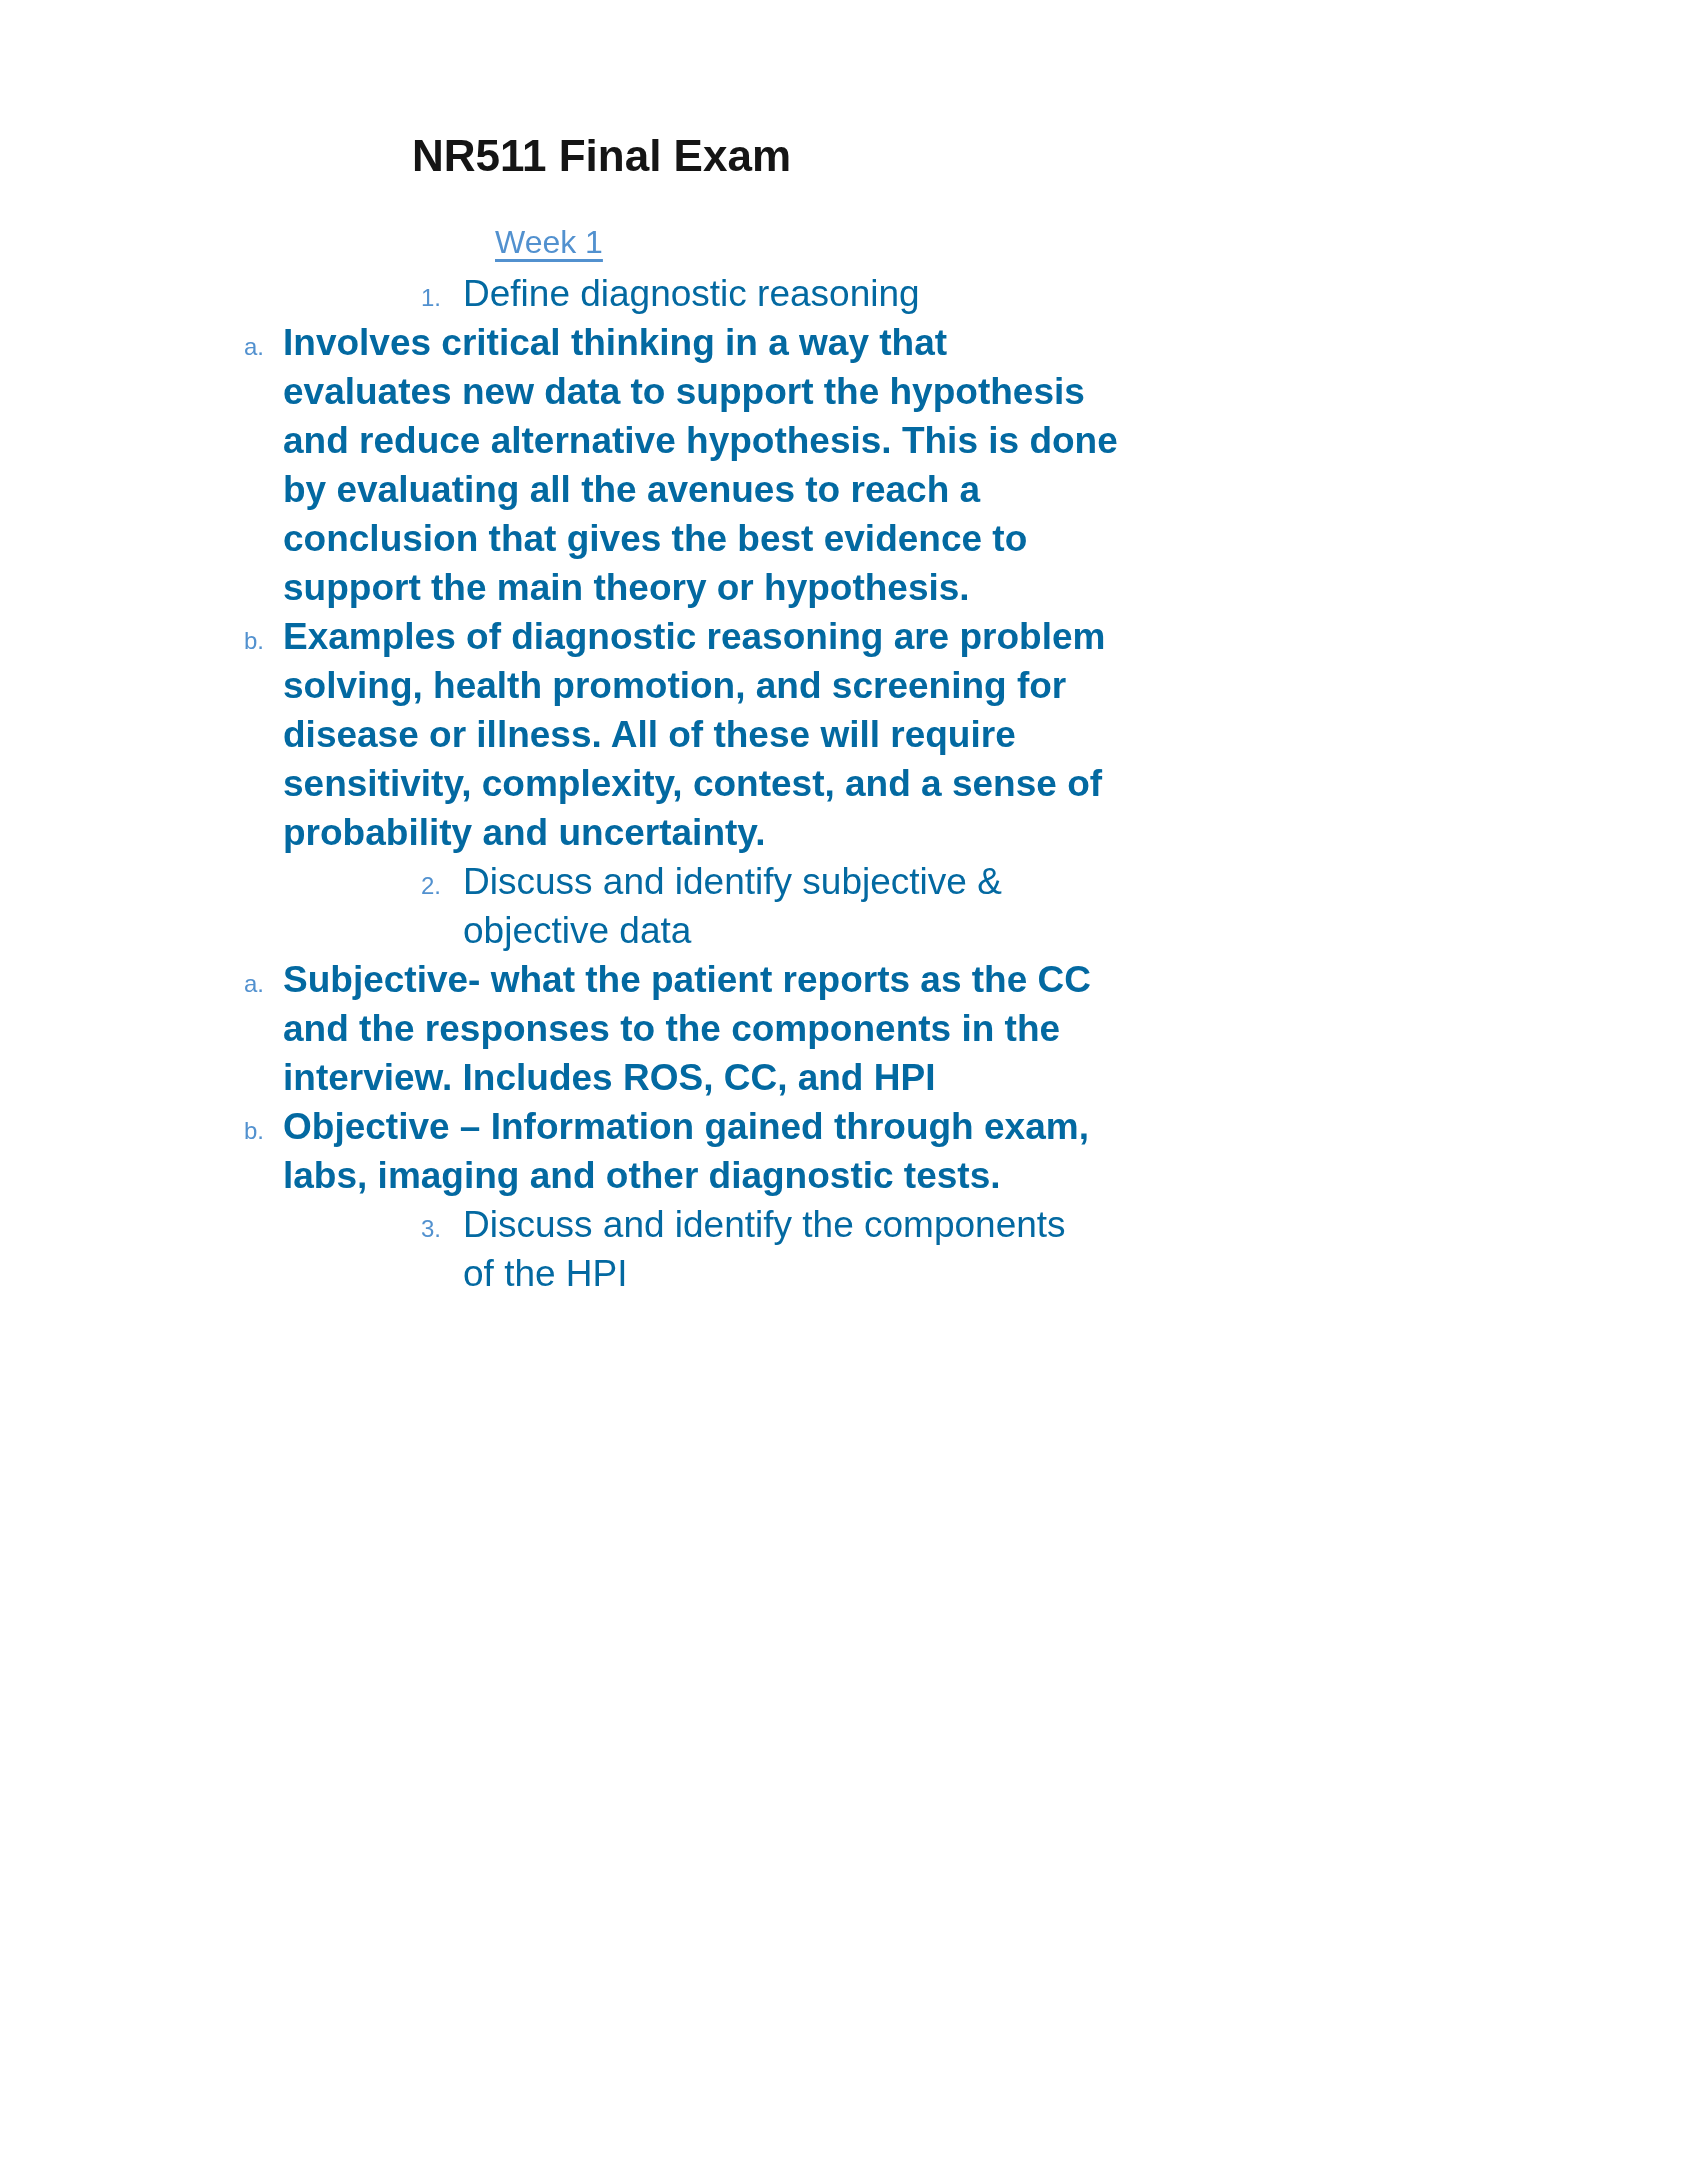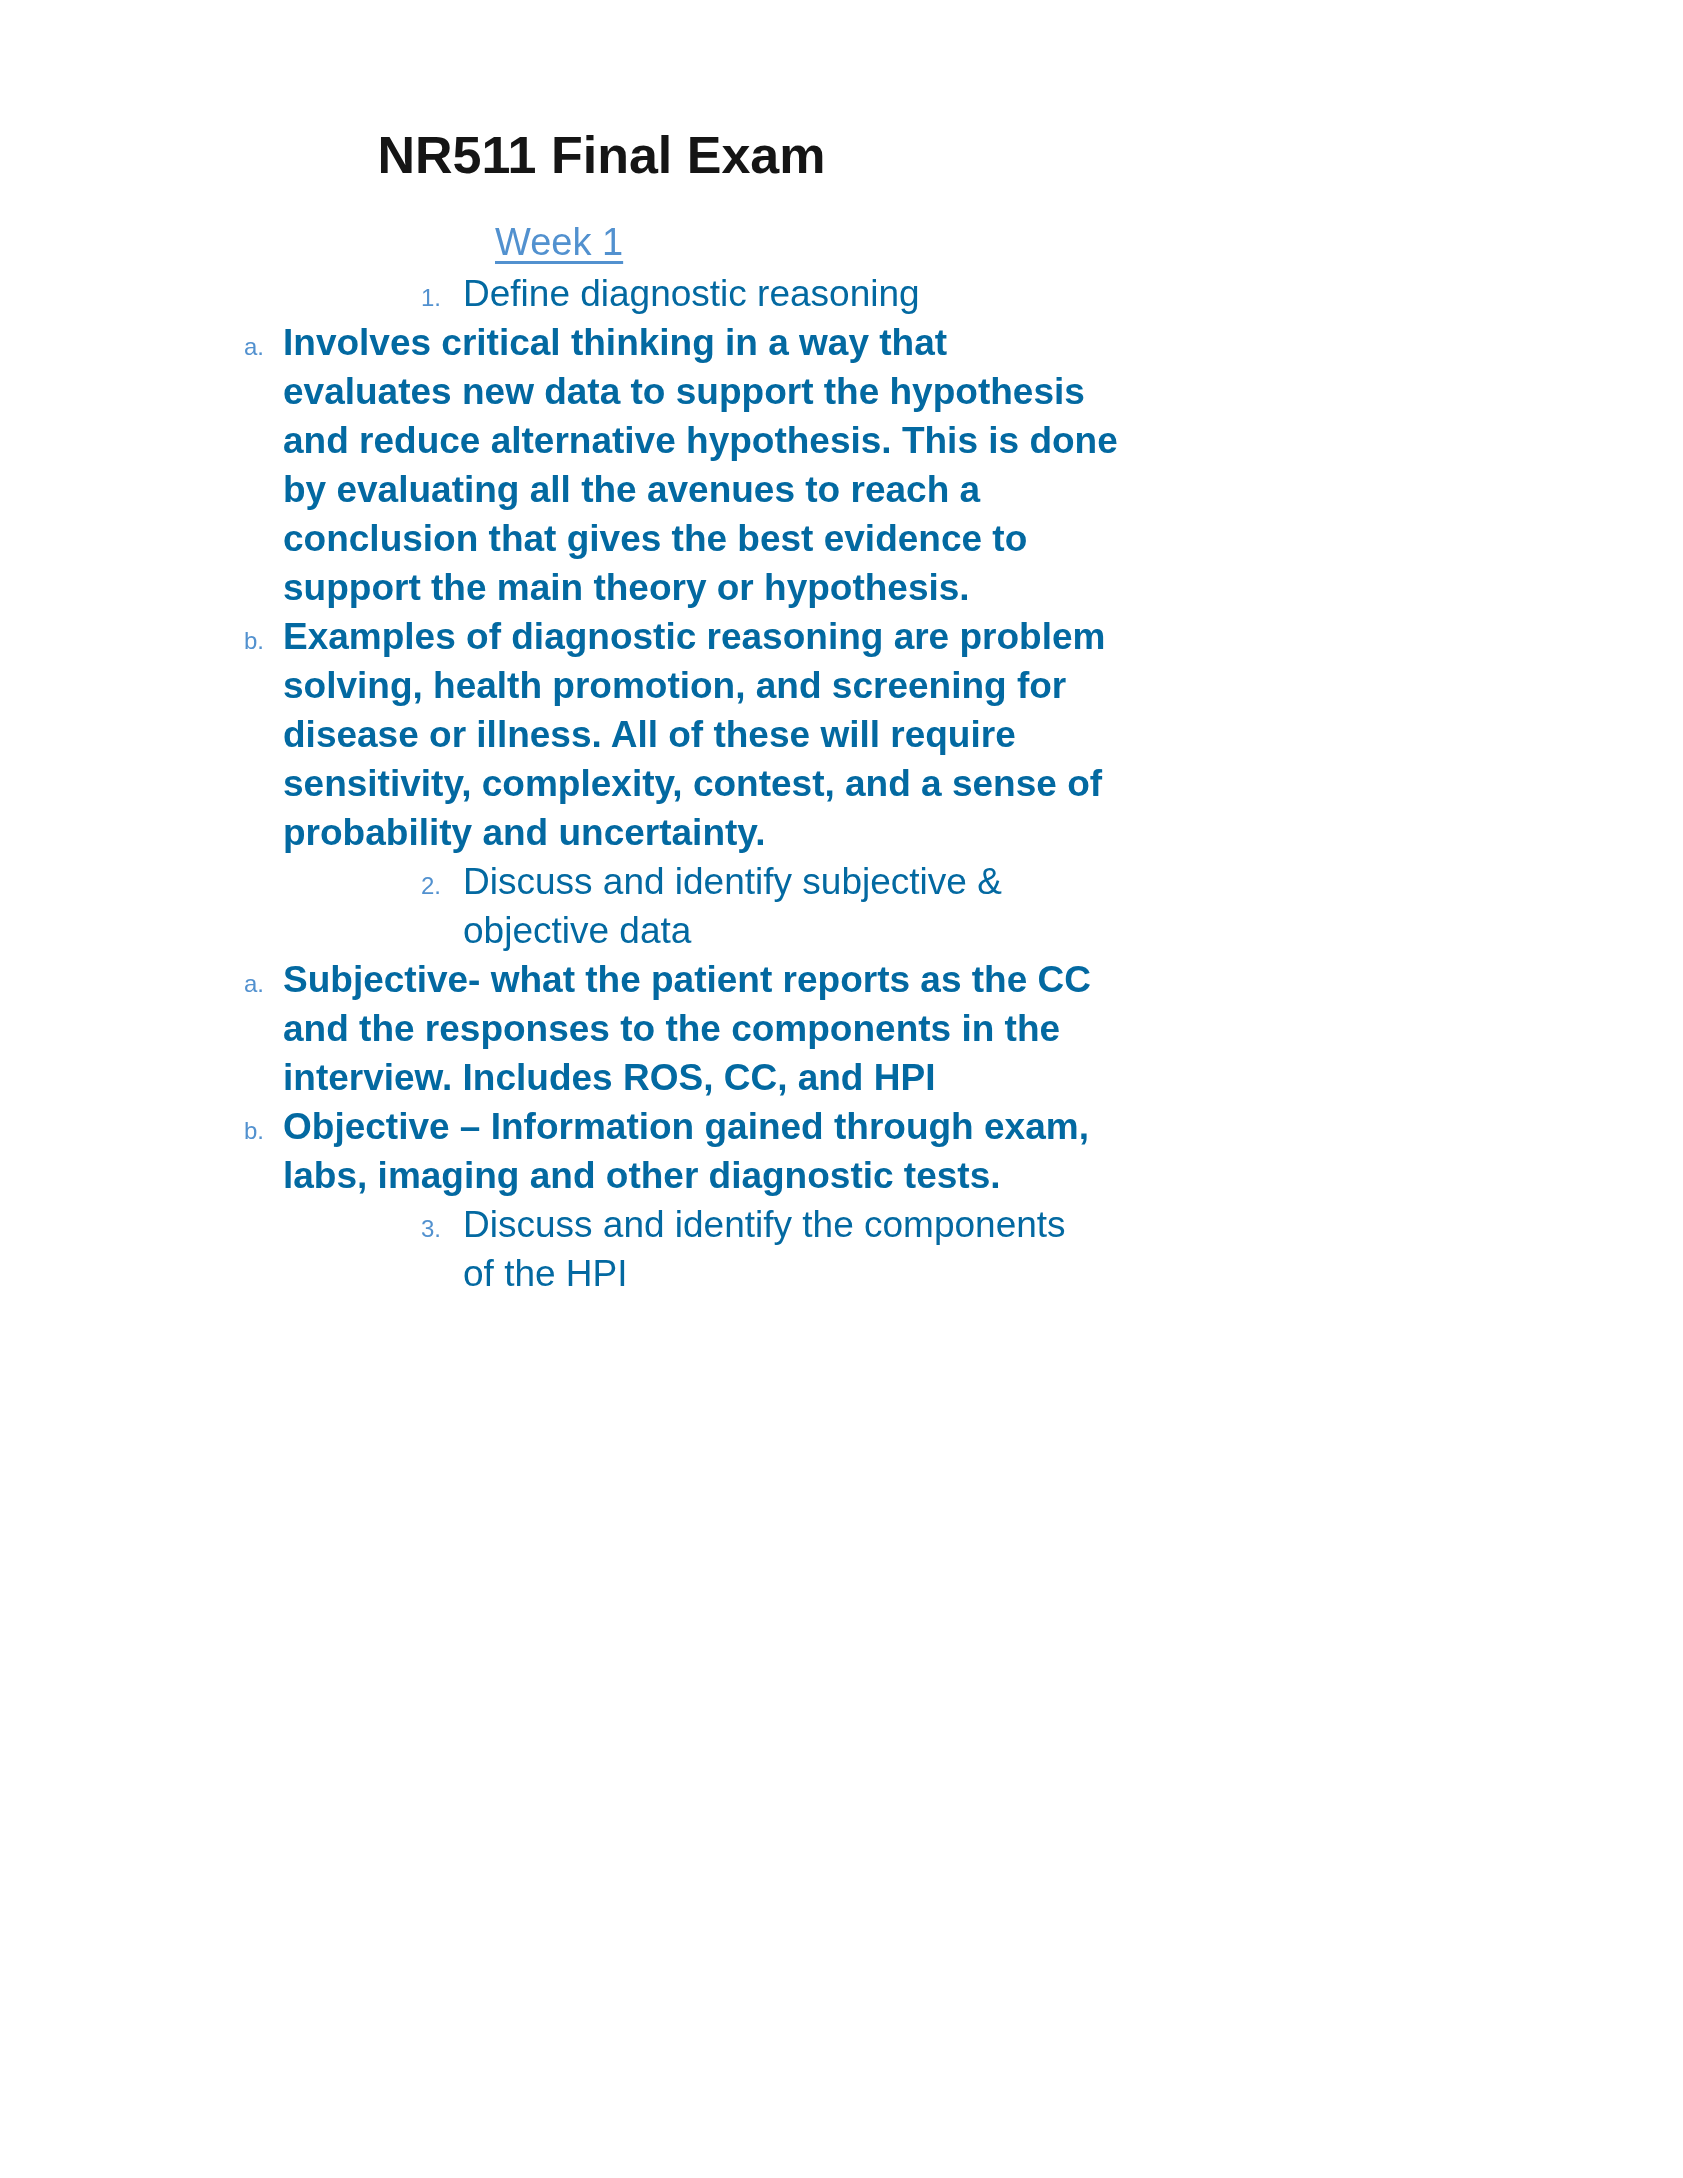--- a/index.html
+++ b/index.html
@@ -17,29 +17,29 @@
     height: 2178px;
     background: #ffffff;
   }
   .title-block {
     width: 1203px;
     padding-top: 127px;
     text-align: center;
   }
   .doc-title {
     margin: 0;
-    font-size: 52px;
+    font-size: 44px;
     line-height: 57px;
     font-weight: 700;
     color: #151515;
   }
   .week-heading {
     display: inline-block;
     margin: 34px 0 0 495px;
-    font-size: 38px;
+    font-size: 32px;
     line-height: 49px;
     color: #5291cf;
     text-decoration: underline;
     text-underline-offset: 6px;
   }
   .list {
     margin-top: 2px;
   }
   .item {
     display: flex;

